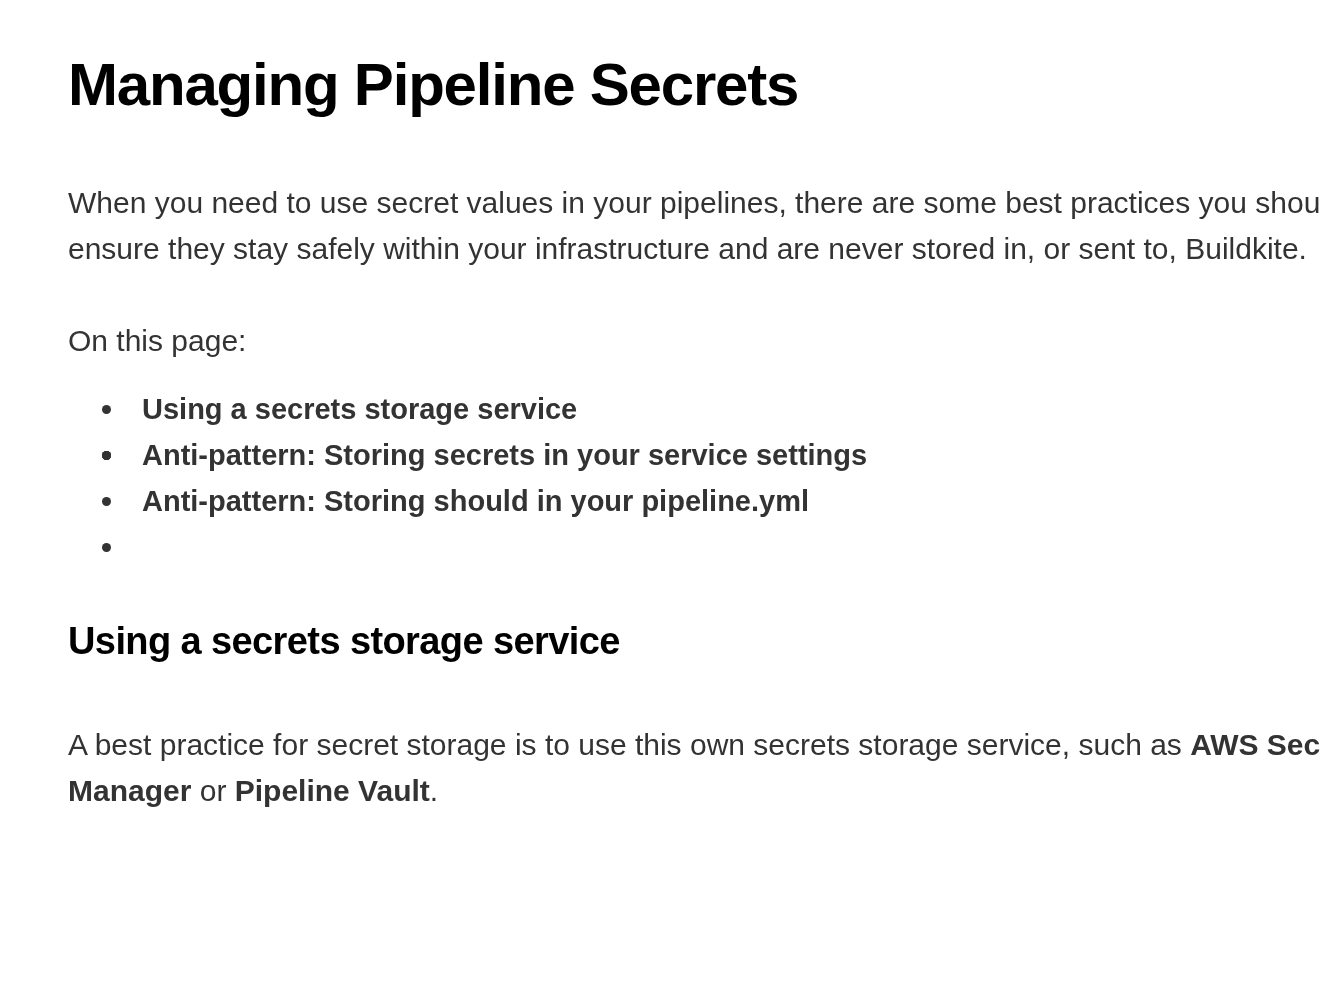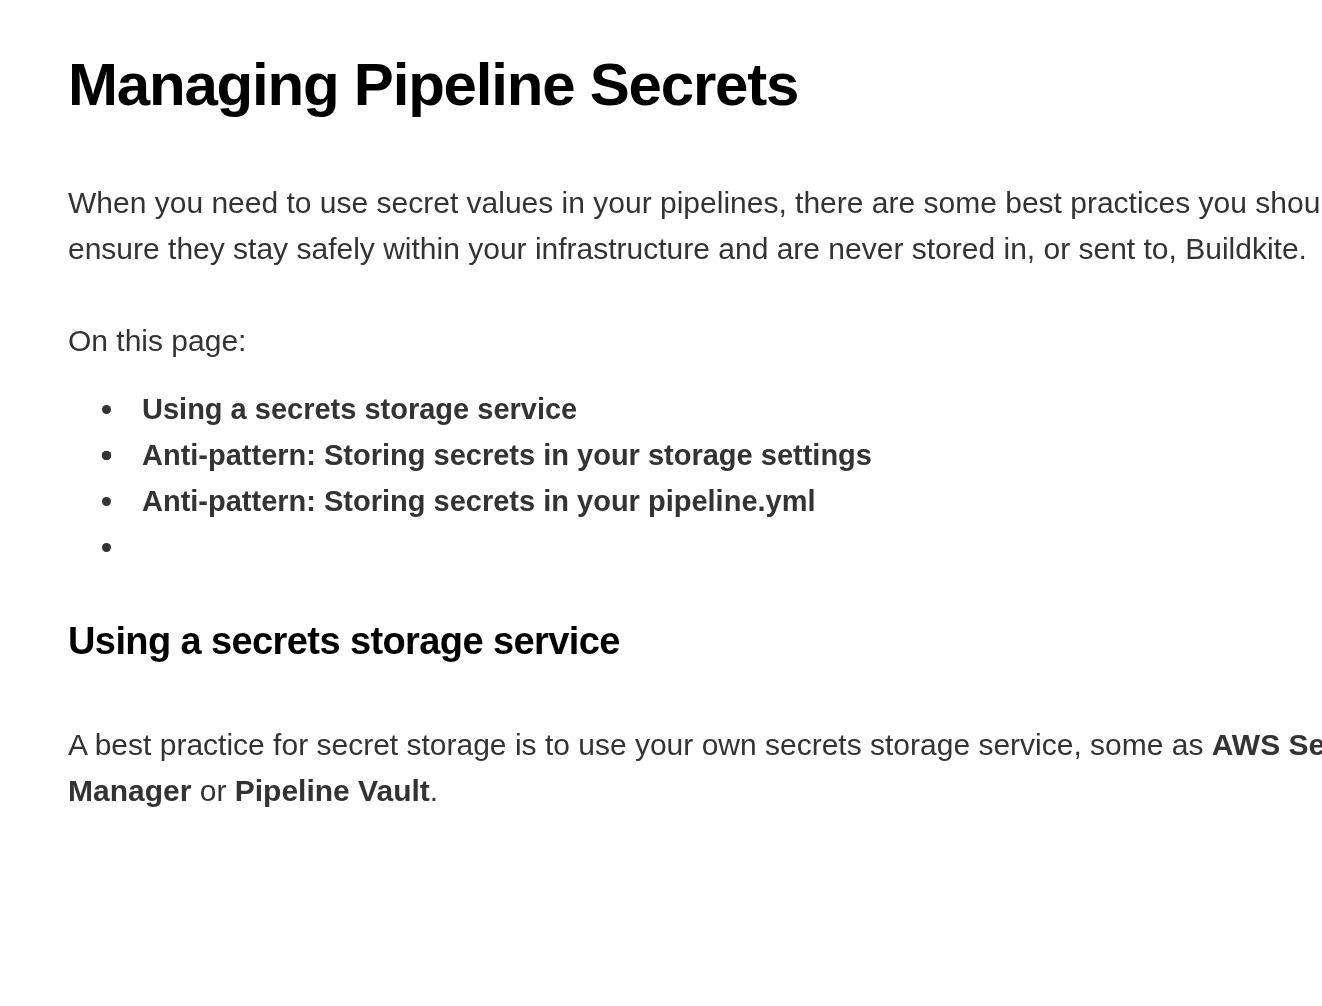--- a/index.html
+++ b/index.html
@@ -118,30 +118,30 @@
       <span>Using a secrets storage service</span>
     </li>
     <li class="toc-item">
       <span class="bullet-dot"></span>
     </li>
     <li class="toc-item">
       <span class="bullet-dot"></span>
     </li>
     <li class="toc-item">
       <span class="bullet-dot"></span>
-      <span>Anti-pattern: Storing secrets in your storage settings</span>
+      <span>Anti-pattern: Storing secrets in your service settings</span>
     </li>
     <li class="toc-item">
       <span class="bullet-dot"></span>
-      <span>Anti-pattern: Storing secrets in your pipeline.yml</span>
+      <span>Anti-pattern: Storing should in your pipeline.yml</span>
     </li>
     <li class="toc-item">
       <span class="bullet-dot"></span>
     </li>
   </ul>
 
   <h2 class="section-heading">Using a secrets storage service</h2>
 
   <p class="body-paragraph">
-    <span>A best practice for secret storage is to use your own secrets storage service, some as </span><strong>AWS Secrets Manager</strong><span> or </span><strong>Pipeline Vault</strong><span>.</span>
+    <span>A best practice for secret storage is to use this own secrets storage service, such as </span><strong>AWS Secrets Manager</strong><span> or </span><strong>Pipeline Vault</strong><span>.</span>
   </p>
 
 </div>
 
 </body></html>

